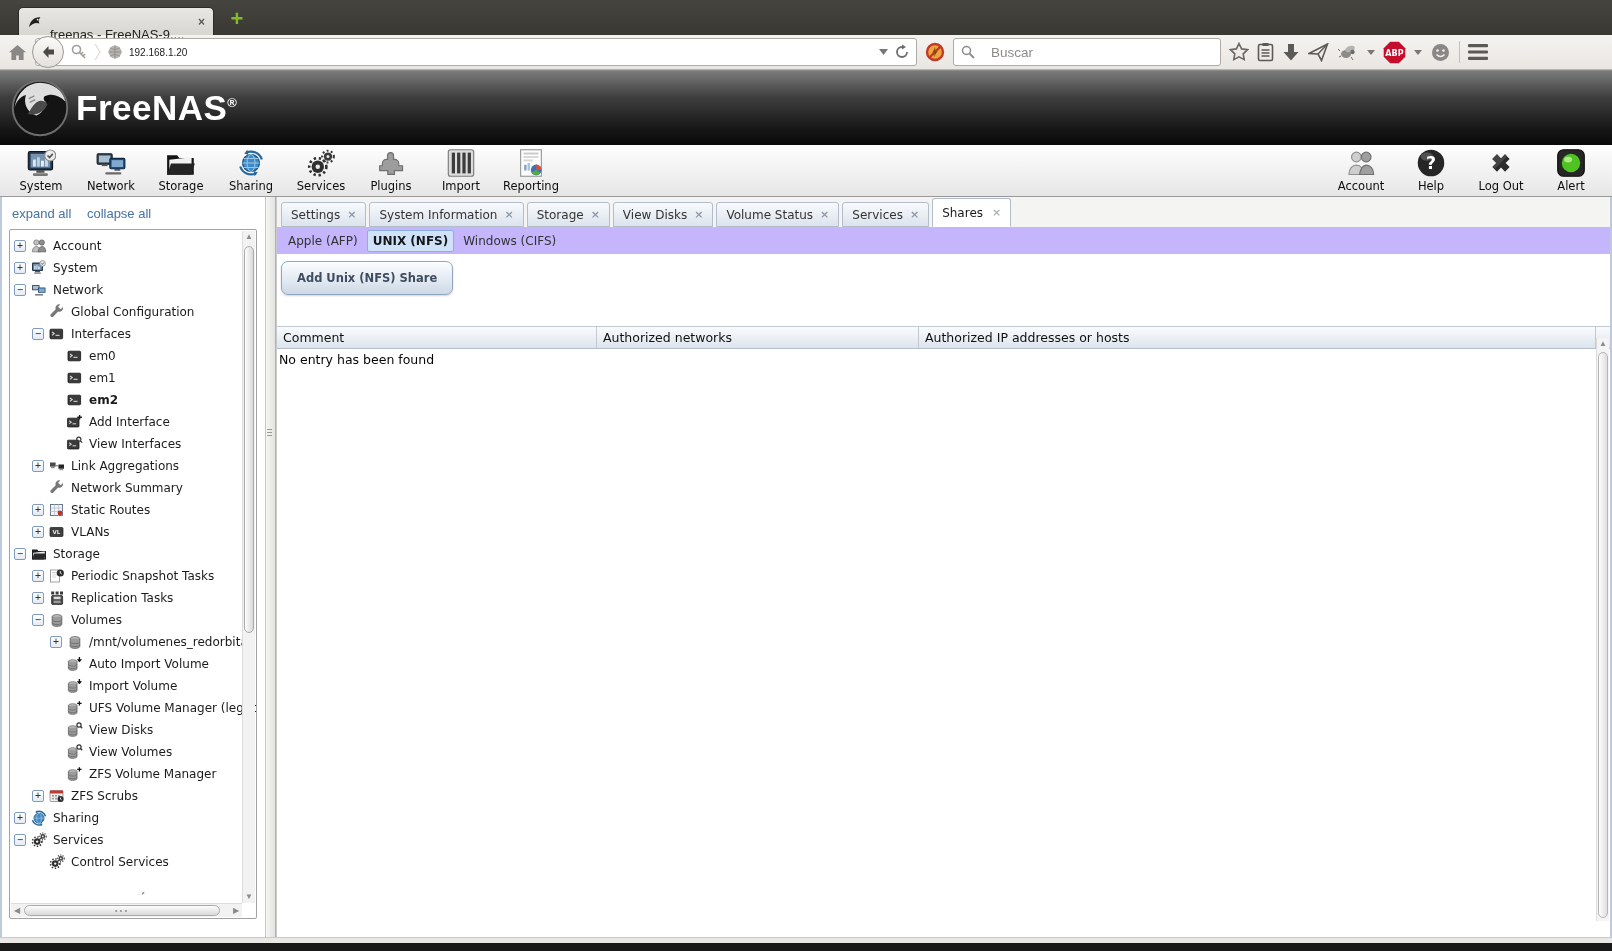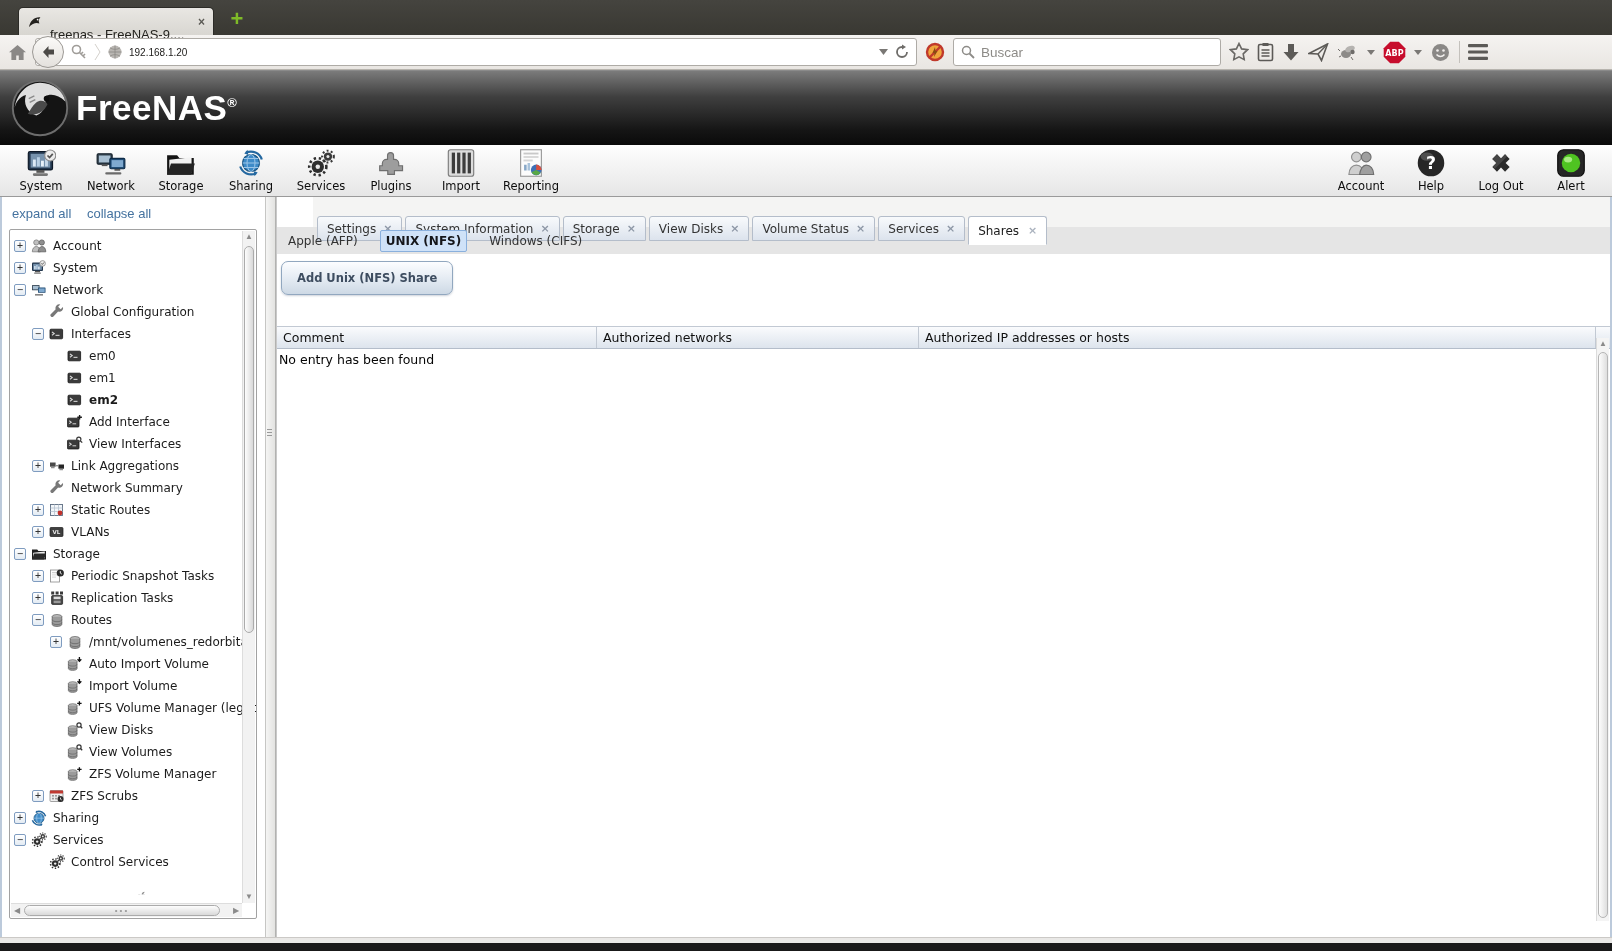--- a/index.html
+++ b/index.html
@@ -17,21 +17,21 @@
   #browser-navbar{height:34px;background:linear-gradient(#f5f3f1,#e9e6e2);border-bottom:1px solid #b7b4ae;
         display:flex;align-items:center;padding:0 8px;gap:8px;}
   .nav-ic{display:inline-flex;align-items:center;justify-content:center;color:#5c5a57;}
   .url-field{flex:0 0 868px;height:26px;background:#fff;border:1px solid #aeaba6;border-radius:3px;
         display:flex;align-items:center;padding:0 6px;gap:6px;position:relative;}
   .back-btn{width:30px;height:30px;border-radius:50%;background:linear-gradient(#fbfaf8,#e4e1dd);
         border:1px solid #9c9995;display:flex;align-items:center;justify-content:center;margin-left:-10px;z-index:2;}
   .url-text{font-size:10px;color:#1c1b19;}
   .flexspacer{flex:1;}
   .search-field{flex:0 0 252px;height:26px;background:#fff;border:1px solid #aeaba6;border-radius:3px;
-        display:flex;align-items:center;padding:0 7px;gap:6px;}
+        display:flex;align-items:center;padding:0 7px;gap:16px;}
   .search-placeholder{font-size:13.5px;color:#8d8b87;}
   .vsep{width:1px;height:22px;background:#c4c1bc;}
   
   #freenas-header{height:75px;background:linear-gradient(#7b7b7b,#3f3f3f 35%,#151515 80%,#0a0a0a);
         border-top:1px solid #8a8a8a;display:flex;align-items:center;padding-left:10px;box-sizing:border-box;}
   .brand-text{color:#fff;font-size:35px;font-weight:600;letter-spacing:.5px;margin-left:6px;
         font-family:"Liberation Sans",sans-serif;}
   .brand-reg{color:#fff;font-size:13px;vertical-align:super;}
   
   #app-toolbar{height:52px;background:linear-gradient(#fefefe,#e6e6e6);border-bottom:1px solid #9a9a9a;
@@ -66,28 +66,28 @@
         background:linear-gradient(#fdfdfd,#d9d9d9);border:1px solid #ababab;color:#9a9a9a;font-size:8px;
         text-align:center;line-height:10px;letter-spacing:2px;}
   .sb-harrow{position:absolute;top:0;width:12px;height:13px;color:#8a8a8a;font-size:8px;text-align:center;line-height:13px;}
   
   #splitter{width:9px;flex:0 0 9px;background:linear-gradient(90deg,#f5f5f4,#e3e3e1);
         border-left:1px solid #c6c6c4;border-right:1px solid #b2b2b0;position:relative;}
   .splitter-grip{position:absolute;top:230px;left:1px;width:5px;}
   .splitter-grip div{height:1px;background:#9a9a9a;margin:2px 0;}
   
   #main{flex:1;background:#fff;position:relative;border-left:1px solid #c9c9c9;overflow:hidden;}
-  #tabstrip{display:flex;padding:19px 0 0 4px;height:30px;box-sizing:border-box;background:#f4f4f3;margin-left:36px;}
+  #tabstrip{display:flex;align-items:flex-end;padding:19px 0 0 4px;height:30px;box-sizing:border-box;background:#f4f4f3;}
   .tab{display:inline-flex;align-items:center;gap:7px;height:25px;padding:0 9px;margin-right:3px;
         background:linear-gradient(#f8fafc,#dce3ed);border:1px solid #b4bdca;border-radius:3px 3px 0 0;
         font-size:12px;color:#333;font-family:"DejaVu Sans",sans-serif;cursor:default;box-sizing:border-box;}
   .tab .tab-close{color:#8d97a6;font-size:11px;font-weight:bold;}
   .tab.active{background:#fff;height:29px;border-bottom:1px solid #fff;color:#1b1b1b;gap:9px;}
   .tab.active .tab-close{color:#aab2be;}
-  #subtabs{height:27px;display:flex;align-items:center;padding-left:5px;background:#e5e5e5;gap:16px;}
+  #subtabs{height:27px;display:flex;align-items:center;padding-left:5px;background:#c4b5fd;gap:3px;}
   .subtab{font-size:12px;color:#333;padding:3px 5px;border:1px solid transparent;font-family:"DejaVu Sans",sans-serif;cursor:default;}
   .subtab.selected{background:var(--subtab_selected_bg,#cfe2f8);border:1px solid var(--subtab_selected_border,#8ab0dd);
         border-radius:2px;font-weight:bold;color:#15161a;}
   #add-share-btn{display:inline-block;margin:7px 0 0 4px;padding:9px 15px;border:1px solid #91a7bf;border-radius:7px;
         background:linear-gradient(#fcfdff,#e3eaf2 55%,#cdd9e5);font-size:11.5px;font-weight:bold;color:#3e4d60;
         font-family:"DejaVu Sans",sans-serif;box-shadow:0 1px 2px rgba(60,80,110,.25);cursor:default;}
   #grid{margin-top:31px;}
   #grid-header{display:flex;height:21px;background:linear-gradient(#fafbfd,#dde4ed);
         border-top:1px solid #c2c9d3;border-bottom:1px solid #b4bdca;box-sizing:content-box;}
   .gcol{box-sizing:border-box;border-right:1px solid #c2c9d3;padding:3px 0 0 6px;font-size:12.5px;color:#101010;
@@ -626,21 +626,21 @@
             <span class="tree-exp">−</span>
             <span class="tree-ico">
               <svg width="16" height="16" viewBox="0 0 16 16" xmlns="http://www.w3.org/2000/svg">
                 <g transform="translate(1,0)">
                   <ellipse cx="7" cy="4.6" rx="4.8" ry="2" fill="#c6c6c6" stroke="#5e5e5e" stroke-width=".8"></ellipse>
                   <path d="M2.2 4.6v7.8c0 1.1 2.1 2 4.8 2s4.8-.9 4.8-2V4.6" fill="#9b9b9b" stroke="#5e5e5e" stroke-width=".8"></path>
                   <path d="M2.2 7.7c0 1.1 2.1 2 4.8 2s4.8-.9 4.8-2M2.2 10.6c0 1.1 2.1 2 4.8 2s4.8-.9 4.8-2" fill="none" stroke="#5e5e5e" stroke-width=".7"></path>
                 </g>
               </svg>
             </span>
-            <span class="tree-label">Routes</span>
+            <span class="tree-label">Volumes</span>
           </div>
           <div class="tree-row" style="padding-left: 40px;">
             <span class="tree-exp">+</span>
             <span class="tree-ico">
               <svg width="16" height="16" viewBox="0 0 16 16" xmlns="http://www.w3.org/2000/svg">
                 <g transform="translate(1,0)">
                   <ellipse cx="7" cy="4.6" rx="4.8" ry="2" fill="#c6c6c6" stroke="#5e5e5e" stroke-width=".8"></ellipse>
                   <path d="M2.2 4.6v7.8c0 1.1 2.1 2 4.8 2s4.8-.9 4.8-2V4.6" fill="#9b9b9b" stroke="#5e5e5e" stroke-width=".8"></path>
                   <path d="M2.2 7.7c0 1.1 2.1 2 4.8 2s4.8-.9 4.8-2M2.2 10.6c0 1.1 2.1 2 4.8 2s4.8-.9 4.8-2" fill="none" stroke="#5e5e5e" stroke-width=".7"></path>
                 </g>

